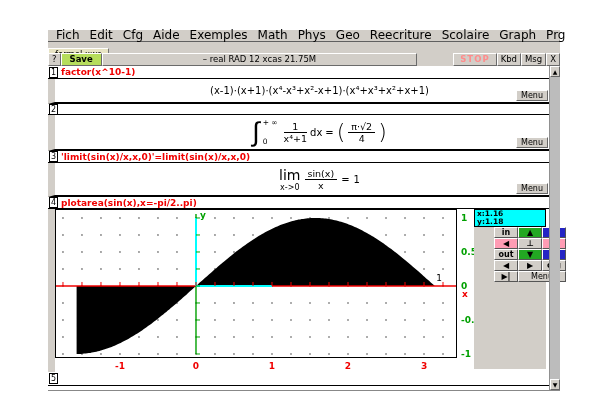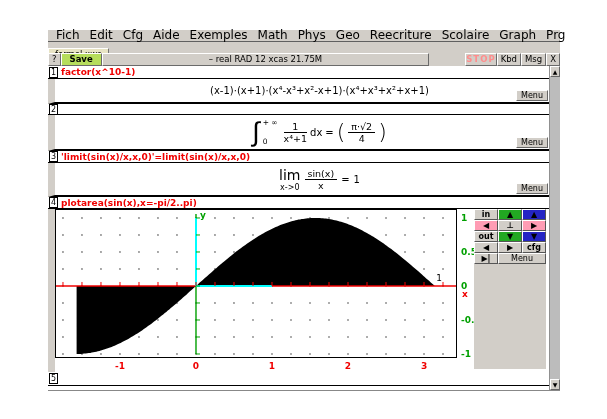--- a/index.html
+++ b/index.html
@@ -13,21 +13,21 @@
   
   .tabrow{height:11px;background:var(--window_gray);box-sizing:border-box;}
   .tab{display:inline-block;height:11px;line-height:10px;font-size:8.5px;padding:0 6px;
        background:var(--tab_beige);border:1px solid;border-color:#fff #777 #777 #fff;box-sizing:border-box;}
   
   .toolbar{height:13px;display:flex;background:var(--window_gray);box-sizing:border-box;}
   .tbtn{flex:none;border:1px solid;border-color:#fff #6a6a6a #6a6a6a #fff;background:var(--window_gray);
         font-size:8.5px;line-height:10px;padding:0 3px;box-sizing:border-box;height:13px;text-align:center;}
   .tbtn.save{background:var(--button_green);font-weight:bold;padding:0 8px;}
   .tbtn.status{flex:1;font-size:8.5px;}
-  .tbtn.stop{color:var(--stop_pink);font-weight:bold;letter-spacing:1px;padding:0 0;margin-left:36px;}
+  .tbtn.stop{color:var(--stop_pink);font-weight:bold;letter-spacing:1px;padding:0 6px;margin-left:36px;}
   
   .content{position:relative;height:325px;background:#fff;border-bottom:1px solid #888;box-sizing:border-box;}
   .input-row{height:13px;display:flex;align-items:center;border-bottom:1px solid #000;
              background:#fff;box-sizing:border-box;padding-right:12px;}
   .rownum{flex:none;width:9px;height:11px;border:1px solid #000;background:#fff;font-size:8px;
           line-height:9px;text-align:center;margin:0 3px 0 1px;box-sizing:border-box;}
   .cmd{color:var(--input_red);font-size:9px;font-weight:bold;white-space:nowrap;overflow:hidden;}
   .result{position:relative;border-left:7px solid var(--window_gray);border-bottom:2px solid #000;
           background:#fff;display:flex;align-items:center;justify-content:center;
           box-sizing:border-box;padding-right:20px;padding-left:44px;}
@@ -49,21 +49,21 @@
   .lim-wrap{display:flex;align-items:center;gap:4px;font-size:10px;}
   .lim-col{display:flex;flex-direction:column;text-align:center;}
   .lim-col .lim{font-size:14px;}
   .lim-col .limsub{font-size:8px;}
   
   .graph{position:relative;height:163px;background:#fff;border-left:7px solid var(--window_gray);box-sizing:border-box;}
   .graph svg{display:block;}
   .panel{position:absolute;left:419px;top:0;width:72px;height:160px;background:var(--window_gray);}
   .coords{height:18px;background:var(--cyan);border:1px solid #000;box-sizing:border-box;
           font-size:7.5px;font-weight:bold;line-height:8px;padding-left:2px;color:#000;}
-  .pgrid{display:grid;grid-template-columns:24px 24px 24px;grid-auto-rows:11px;}
+  .pgrid{display:grid;grid-template-columns:24px 24px 24px;grid-auto-rows:11px;margin-left:20px;}
   .pbtn{border:1px solid;border-color:#fff #555 #555 #fff;background:var(--window_gray);
         font-size:8px;font-weight:bold;text-align:center;line-height:9px;box-sizing:border-box;
         overflow:hidden;color:#000;}
   .pbtn.g{background:var(--panel_green);} .pbtn.b{background:var(--panel_blue);color:#000;}
   .pbtn.p{background:var(--panel_pink);} .pbtn.wide{grid-column:span 2;font-weight:normal;}
   
   .vscroll{position:absolute;right:0;top:0;width:11px;height:100%;background:var(--scroll_gray);
            border-left:1px solid #909090;display:flex;flex-direction:column;justify-content:space-between;box-sizing:border-box;}
   .sbtn{width:10px;height:11px;font-size:6px;line-height:10px;text-align:center;
         background:var(--window_gray);border:1px solid;border-color:#fff #666 #666 #fff;box-sizing:border-box;}
@@ -412,20 +412,24 @@
             <text x="406" y="45.97946143313555" fill="#00a000" font-size="9" text-anchor="start" font-family="DejaVu Sans, sans-serif" font-weight="bold">0.5</text>
             <text x="406" y="79.98219990871748" fill="#00a000" font-size="9" text-anchor="start" font-family="DejaVu Sans, sans-serif" font-weight="bold">0</text>
             <text x="406" y="113.98493838429941" fill="#00a000" font-size="9" text-anchor="start" font-family="DejaVu Sans, sans-serif" font-weight="bold">-0.5</text>
             <text x="406" y="147.98767685988133" fill="#00a000" font-size="9" text-anchor="start" font-family="DejaVu Sans, sans-serif" font-weight="bold">-1</text>
             <text x="144.99262620533182" y="9" fill="#00a000" font-size="9" text-anchor="start" font-family="DejaVu Sans, sans-serif" font-weight="bold">y</text>
             <text x="407" y="87.98219990871748" fill="#f00000" font-size="9" text-anchor="start" font-family="DejaVu Sans, sans-serif" font-weight="bold">x</text>
             <text x="384.21440726035166" y="71.98219990871748" fill="#000000" font-size="9" text-anchor="middle" font-family="DejaVu Sans, sans-serif" font-weight="normal">1</text>
           </svg>
 
         <div class="panel">
+          <div class="coords">
+            <div>x:1.16</div>
+            <div>y:1.18</div>
+          </div>
           <div class="pgrid">
             <span class="pbtn">in</span>
             <span class="pbtn g"><span>▲</span></span>
             <span class="pbtn b"><span>▲</span></span>
             <span class="pbtn p"><span>◀</span></span>
             <span class="pbtn"><span>⊥</span></span>
             <span class="pbtn p"><span>▶</span></span>
             <span class="pbtn">out</span>
             <span class="pbtn g"><span>▼</span></span>
             <span class="pbtn b"><span>▼</span></span>

